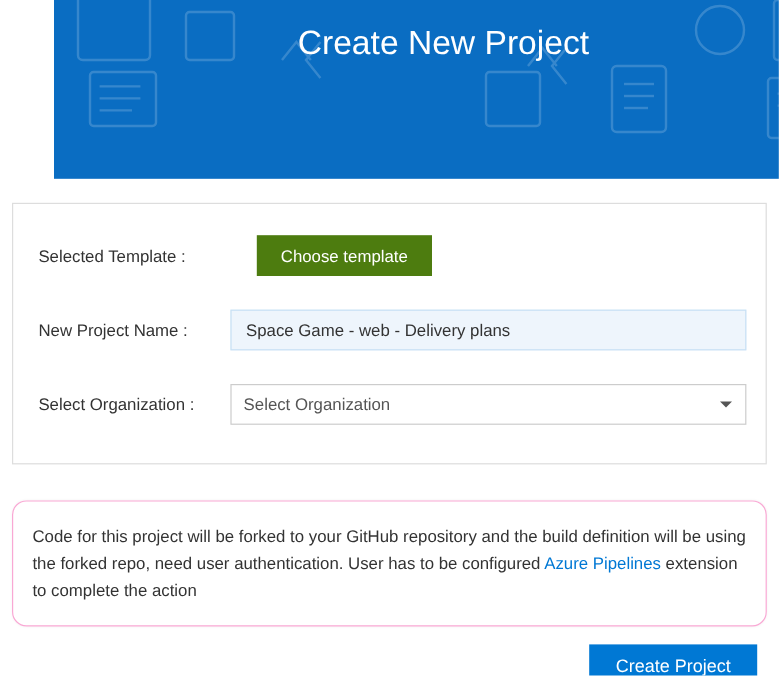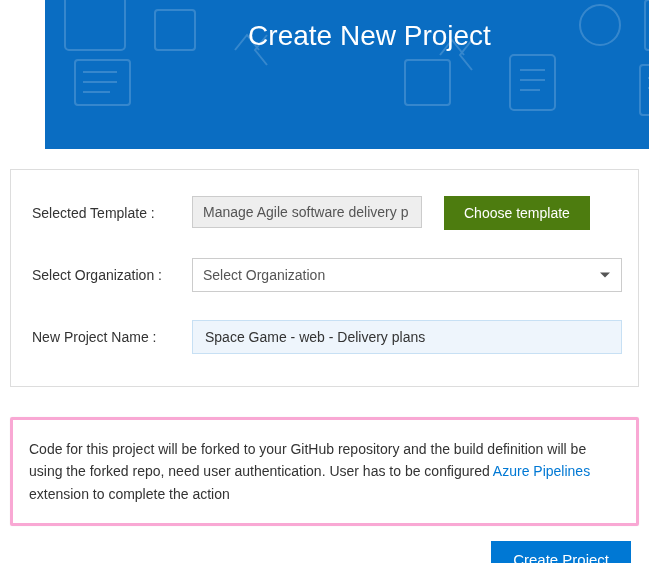--- a/index.html
+++ b/index.html
@@ -104,22 +104,22 @@
       top: 50%;
       transform: translateY(-50%);
       width: 0; height: 0;
       border-left: 5px solid transparent;
       border-right: 5px solid transparent;
       border-top: 5px solid #555;
       pointer-events: none;
     }
     .info-card {
       margin: 30px 10px 0 10px;
-      border: 3px solid #f9a8d4;
-      border-radius: 2px;
+      border: 1px solid #f9a8d4;
+      border-radius: 12px;
       padding: 18px 16px;
       box-shadow: 0 0 2px rgba(0,0,0,0.05);
       color: #333;
       font-size: 14px;
       line-height: 1.6;
     }
     .info-card .link {
       color: #0078d4;
       cursor: pointer;
     }
@@ -164,38 +164,37 @@
       <line x1="603" y1="88" x2="630" y2="88"></line>
     </g>
   </svg>
   <h1 class="header-title">Create New Project</h1>
 </div>
 
 <div class="main-card">
 
   <div class="form-row">
     <div class="label">Selected Template :</div>
-    <div class="template-field">Manage Agile software delivery p</div>
     <button class="choose-btn">Choose template</button>
+  </div>
+
+  <div class="form-row">
+    <div class="label">New Project Name :</div>
+    <input type="text" class="project-name-input" value="Space Game - web - Delivery plans" style="">
   </div>
 
   <div class="form-row">
     <div class="label">Select Organization :</div>
     <div class="select-wrapper">
       <select class="org-select" style="width:100%;">
         <option>Select Organization</option>
       </select>
     </div>
   </div>
 
-  <div class="form-row">
-    <div class="label">New Project Name :</div>
-    <input type="text" class="project-name-input" value="Space Game - web - Delivery plans" style="">
-  </div>
-
 </div>
 
 <div class="info-card">
   <span>Code for this project will be forked to your GitHub repository and the build definition will be using the forked repo, need user authentication. User has to be configured </span><span class="link">Azure Pipelines</span><span> extension to complete the action</span>
 </div>
 
 <div class="footer">
   <button class="create-btn">Create Project</button>
 </div>
 

